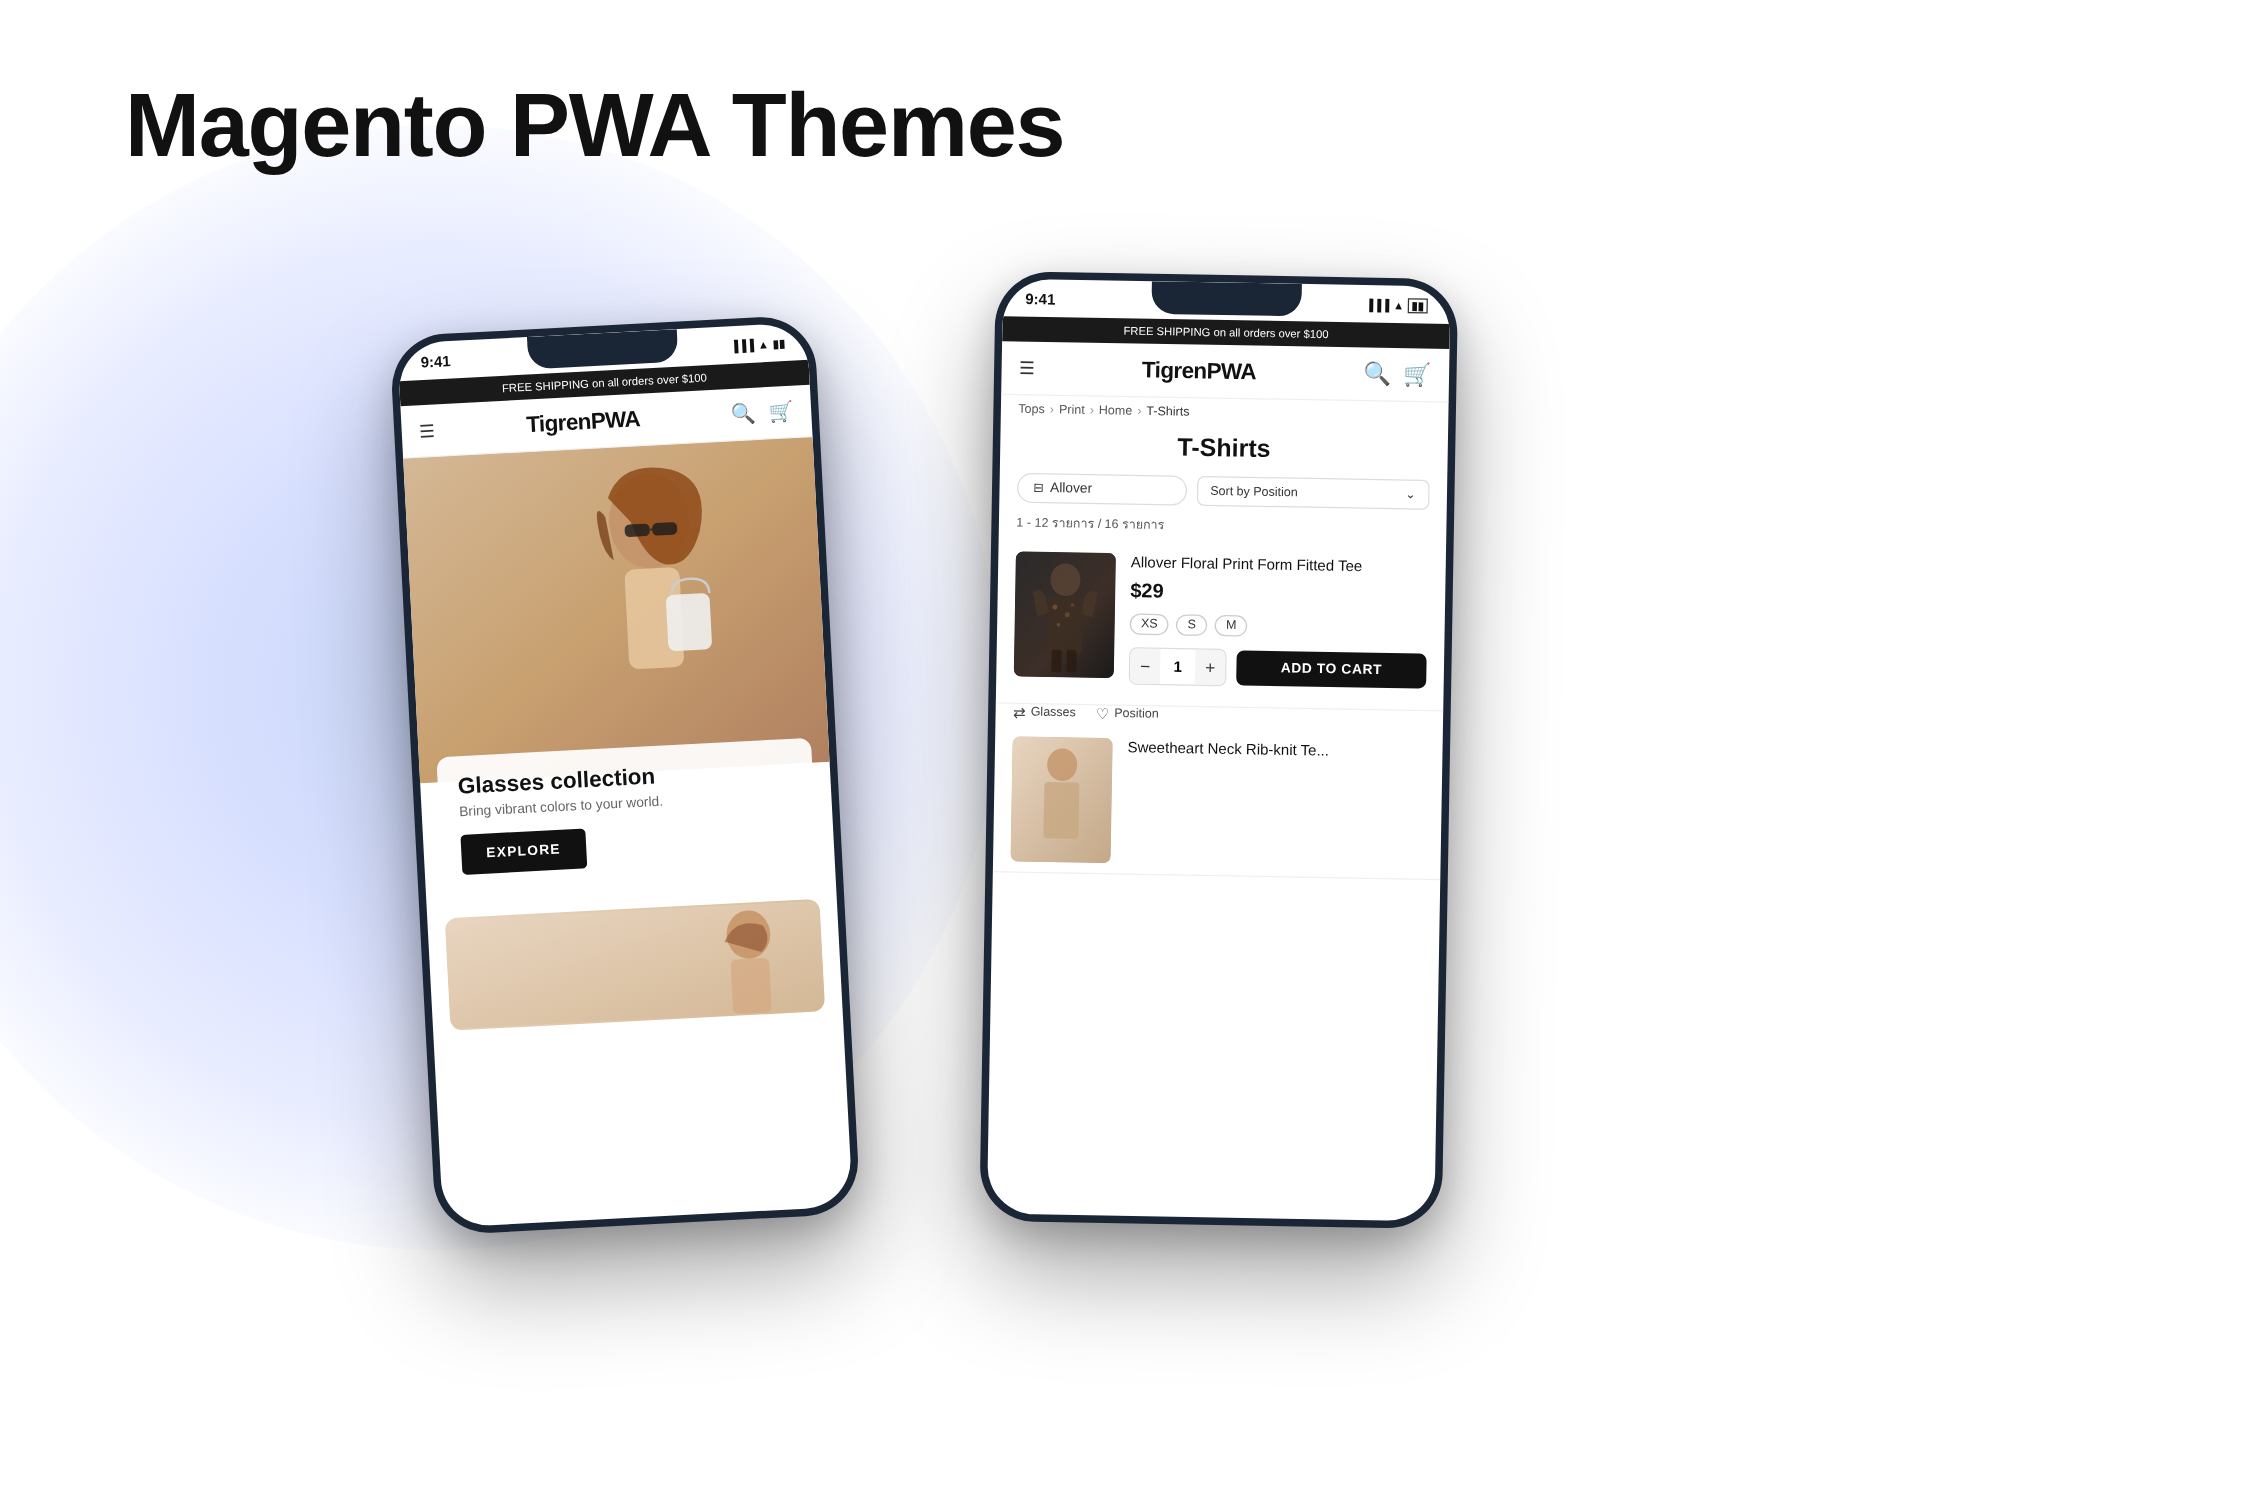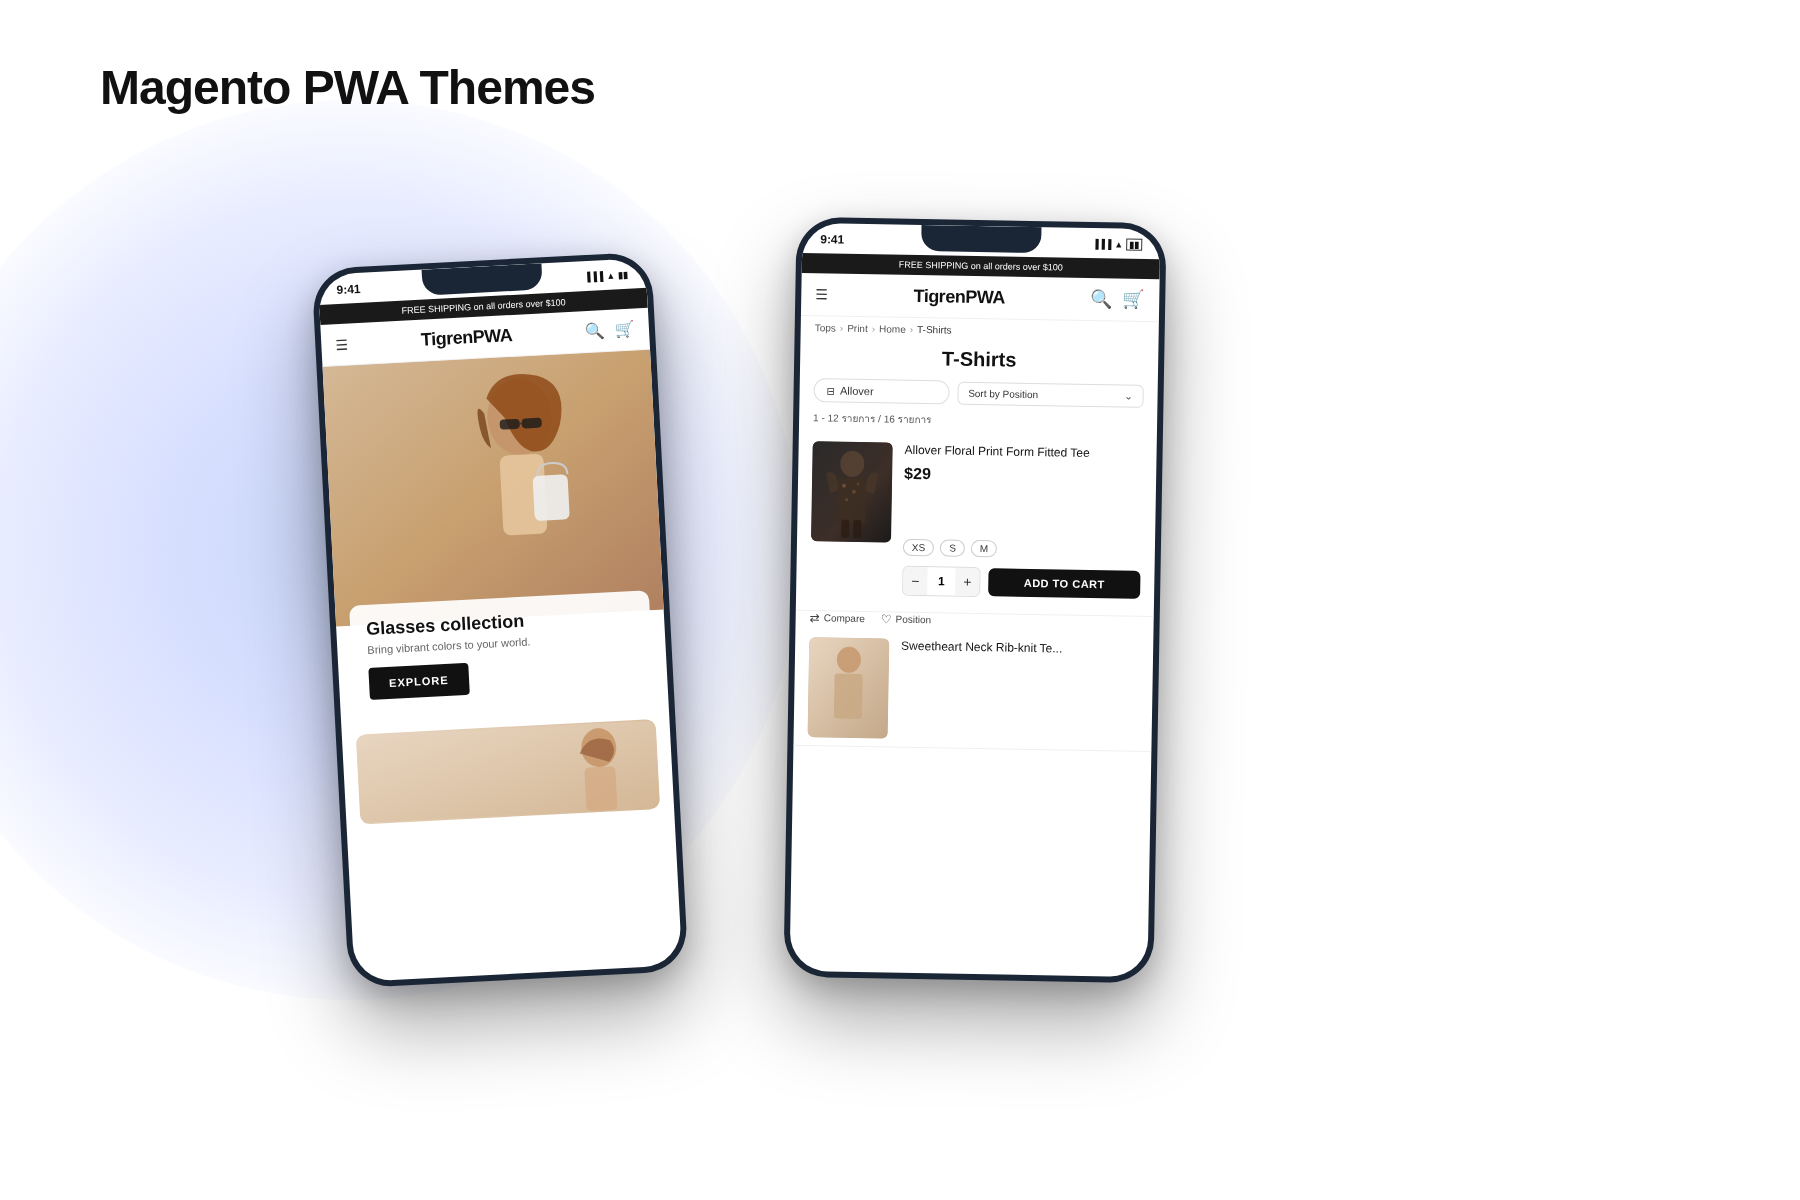--- a/index.html
+++ b/index.html
@@ -21,21 +21,21 @@
       height: 900px;
       background: radial-gradient(ellipse at center, #c8d4f5 0%, #d8e0ff 30%, #e8ecff 55%, rgba(255,255,255,0) 75%);
       border-radius: 50%;
       z-index: 0;
     }
 
     .page-title {
       position: absolute;
       top: 60px;
       left: 100px;
-      font-size: 48px;
+      font-size: 72px;
       font-weight: 900;
       color: #111111;
       z-index: 10;
       letter-spacing: -1px;
     }
 
     
     .phones-area {
       position: absolute;
       top: 180px;
@@ -296,21 +296,20 @@
       gap: 6px;
       margin-bottom: 10px;
     }
 
     .size-pill {
       border: 1px solid #ccc;
       border-radius: 20px;
       padding: 2px 8px;
       font-size: 10px;
       color: #333;
-      margin-top: 48px;
     }
 
     .add-to-cart-row {
       display: flex;
       align-items: center;
       gap: 8px;
       margin-bottom: 8px;
     }
 
     .qty-control {
@@ -562,21 +561,21 @@
               <div class="qty-btn">+</div>
             </div>
             <div class="add-cart-btn">ADD TO CART</div>
           </div>
         </div>
       </div>
 
       <div class="action-row">
         <div class="action-item">
           <span style="font-size:12px;">⇄</span>
-          <span>Compare</span>
+          <span>Glasses</span>
         </div>
         <div class="action-item">
           <span style="font-size:12px;">♡</span>
           <span>Position</span>
         </div>
       </div>
 
       <div class="product-row product-row-2">
         <div class="product-thumb product-thumb-2">
           <svg width="80" height="100" viewBox="0 0 80 100">

